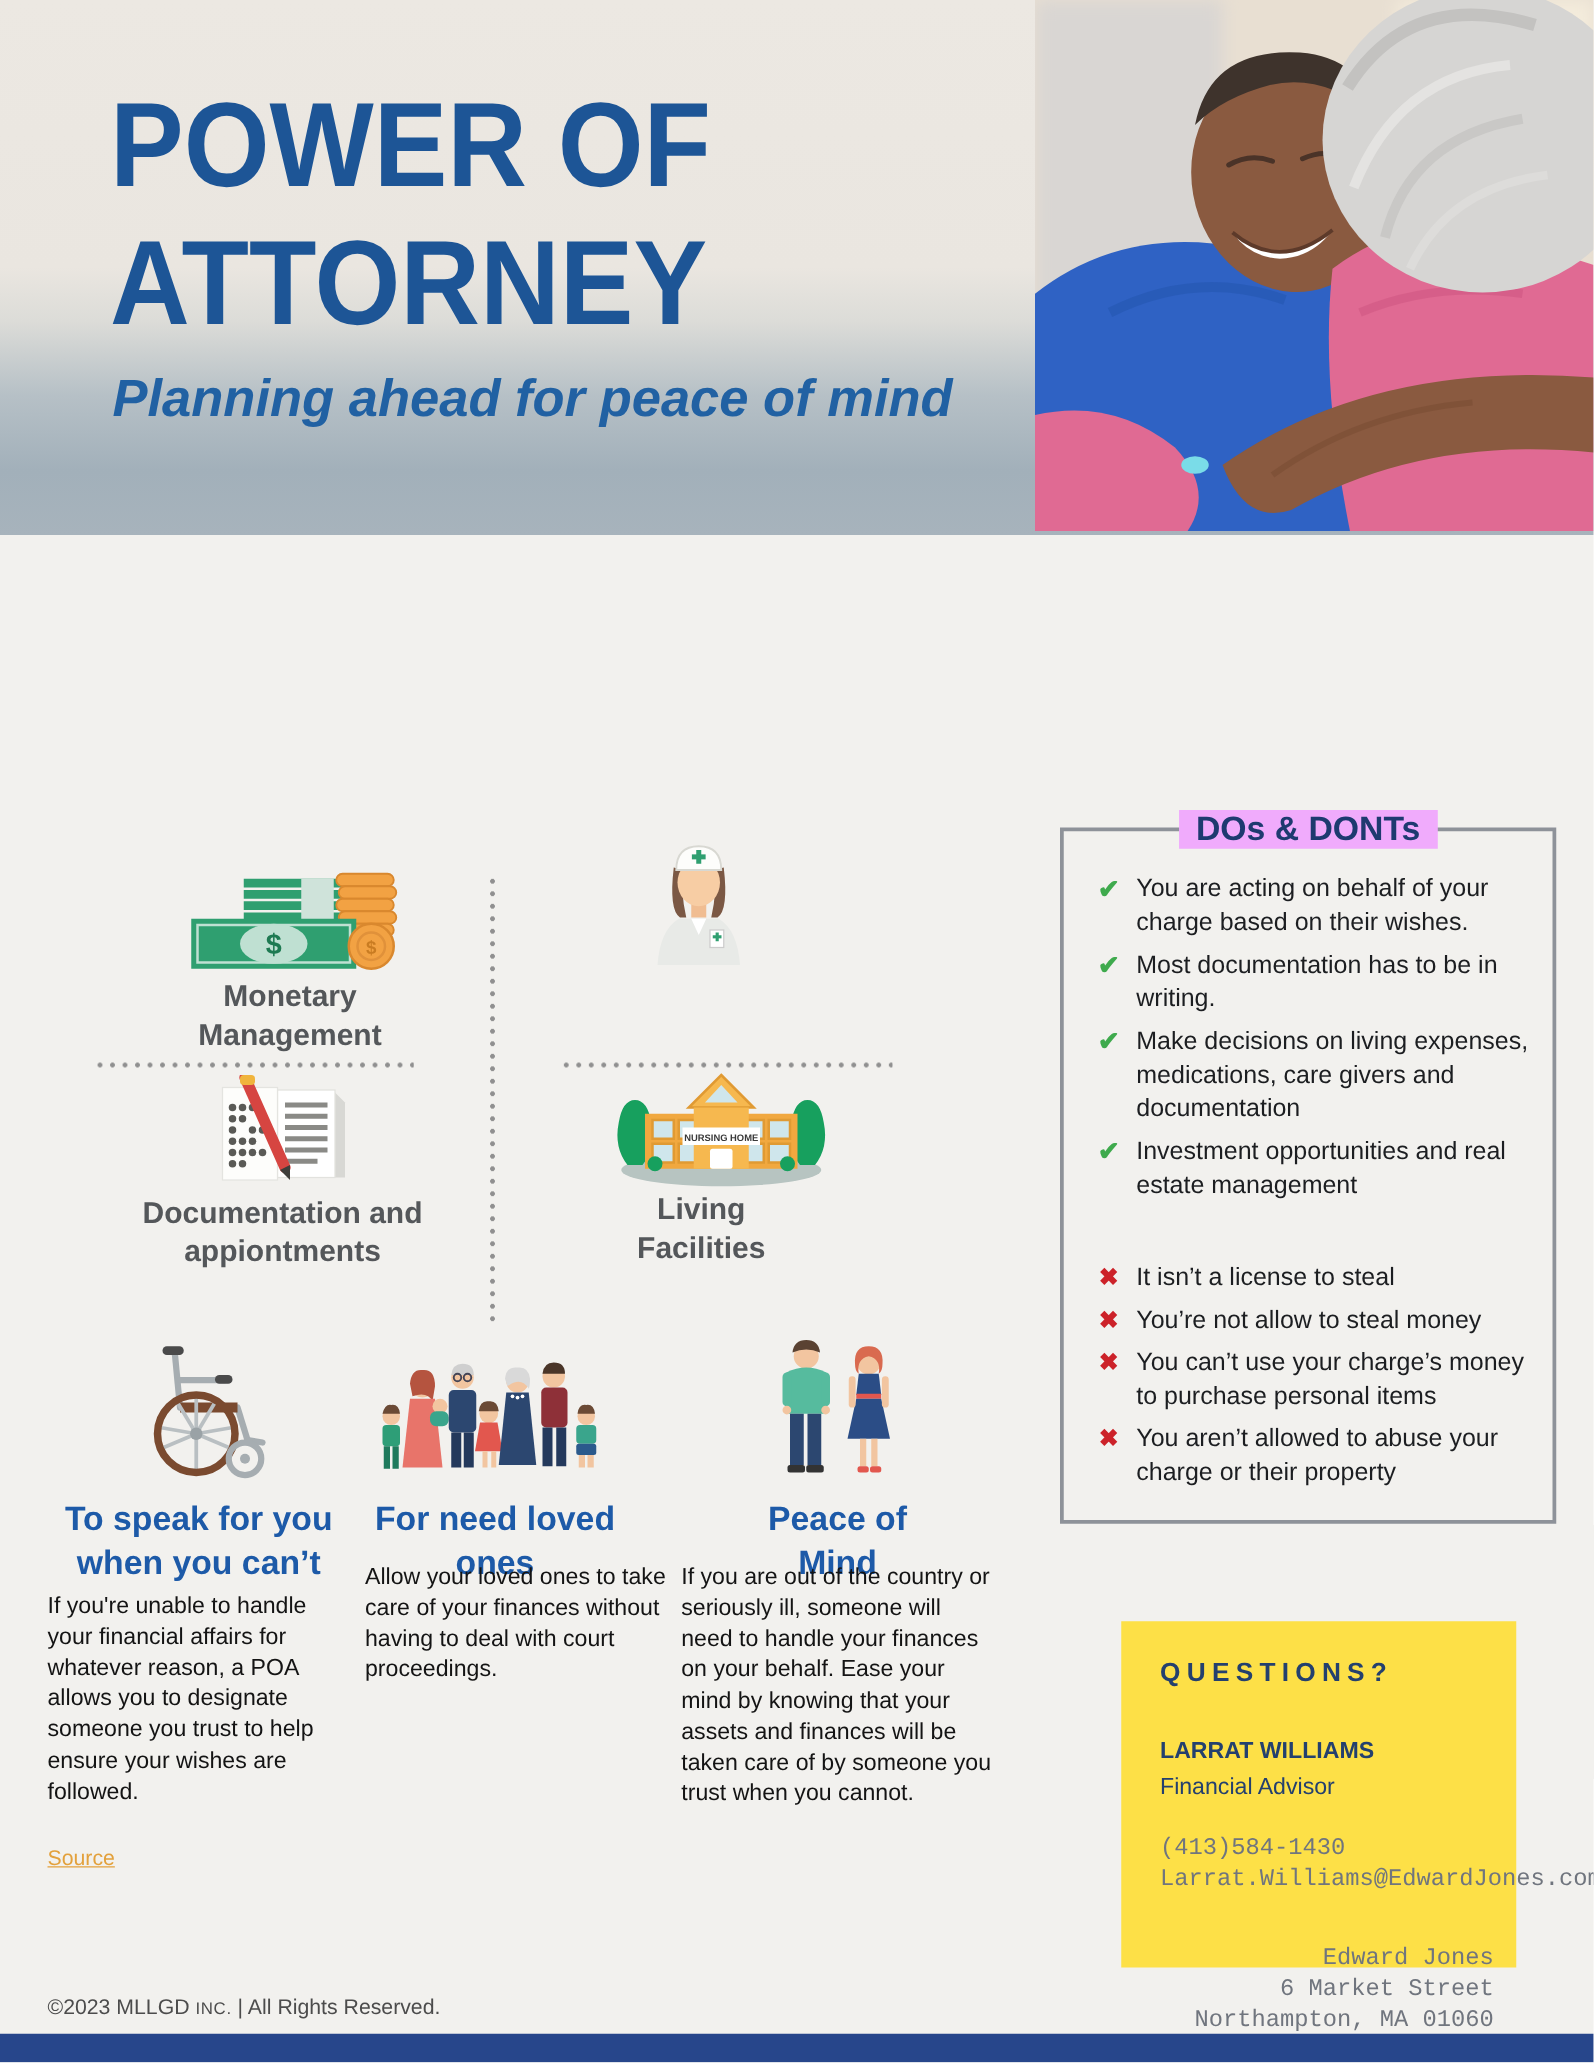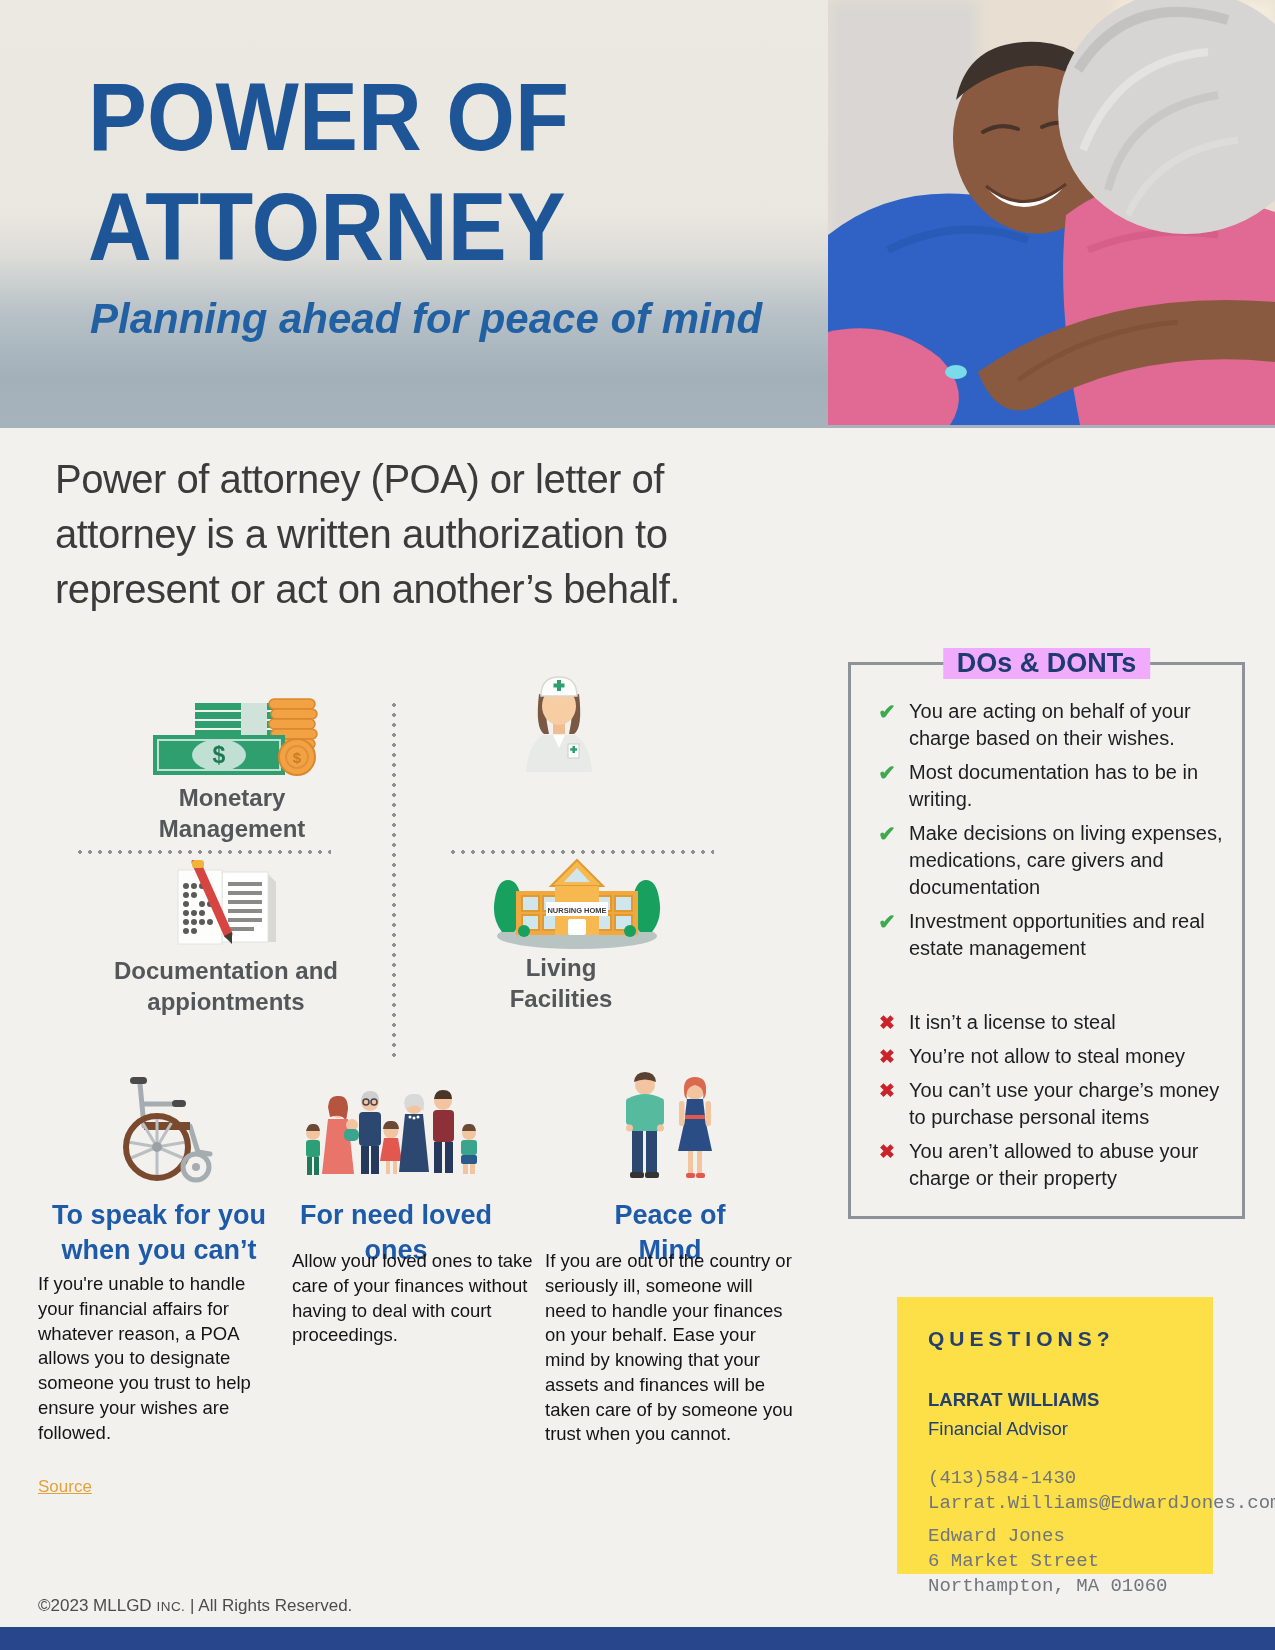--- a/index.html
+++ b/index.html
@@ -48,21 +48,21 @@
   .benefit-p { position:absolute; font-size:18.5px; line-height:1.34; color:#141414; }
   .source-link { position:absolute; left:38px; top:1477px; font-size:17px; color:#e3a13c; text-decoration:underline; cursor:pointer; }
 
   
   .qbox { position:absolute; left:897px; top:1297px; width:316px; height:277px; background:#fde047;
     padding:30px 18px 0 31px; }
   .q-title { font-size:21px; font-weight:bold; letter-spacing:5px; color:#24406e; margin-bottom:38px; }
   .q-name { font-size:18.5px; font-weight:bold; color:#24406e; margin-bottom:7px; }
   .q-role { font-size:18.5px; color:#24406e; margin-bottom:26px; }
   .q-line { font-size:19px; color:#70757e; line-height:1.3;font-family:Liberation Mono, monospace; }
-  .q-block2 { margin-top:9px; }
+  .q-block2 { margin-top:39px;text-align:right; }
 
   
   .copyright { position:absolute; left:38px; top:1596px; font-size:17px; color:#4c4c4c; }
   .copyright .inc { font-size:13.5px; letter-spacing:0.5px; }
   .bottom-bar { position:absolute; left:0; top:1627px; width:1275px; height:23px; background:#27468b; }
 </style>
 </head>
 <body>
 
 <div class="page">
@@ -107,21 +107,20 @@
         <ellipse cx="128" cy="372" rx="11" ry="7" fill="#7adce8"></ellipse>
       </svg>
     </div>
     <div class="header-title">
       <div>POWER OF</div>
       <div>ATTORNEY</div>
     </div>
     <div class="header-subtitle">Planning ahead for peace of mind</div>
   </div>
 
-  <div class="intro">Power of attorney (POA) or letter of attorney is a written authorization to represent or act on another’s behalf.</div>
 
   <div class="svc-icon" style="left:145px; top:693px; width:178px; height:84px;">
     <svg viewBox="0 0 178 84">
       <g fill="#2f9f70">
         <rect x="50" y="10" width="112" height="7"></rect>
         <rect x="50" y="19" width="112" height="7"></rect>
         <rect x="50" y="28" width="112" height="7"></rect>
         <rect x="50" y="37" width="112" height="7"></rect>
       </g>
       <rect x="96" y="10" width="26" height="34" fill="#cfe3da"></rect>

